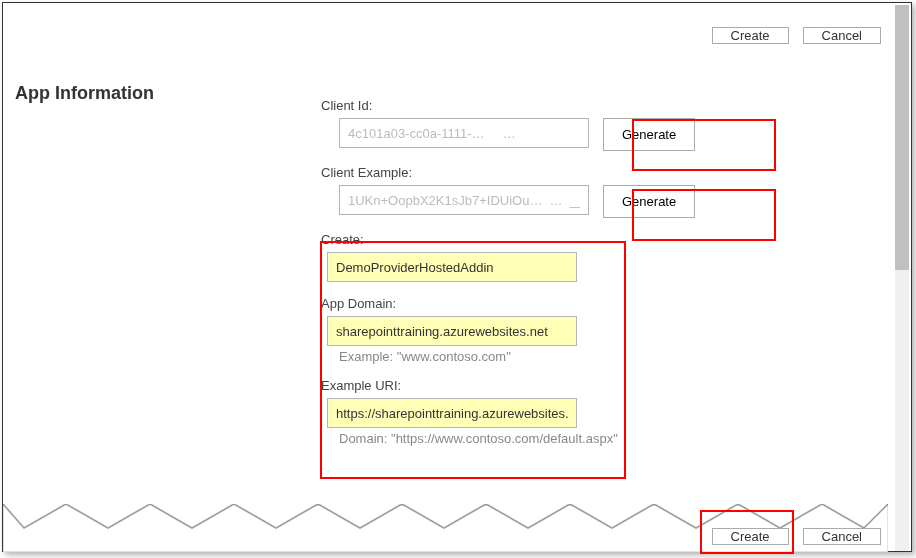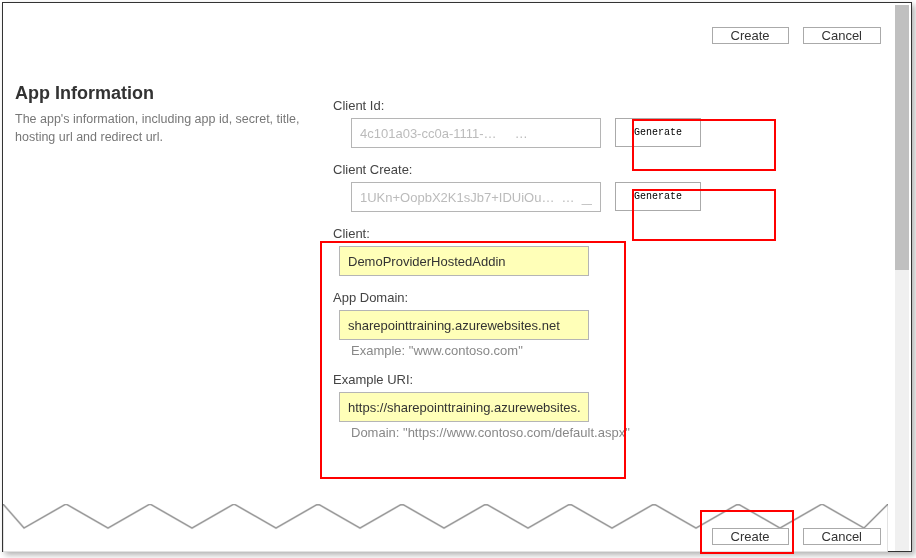--- a/index.html
+++ b/index.html
@@ -55,21 +55,21 @@
       top: 108px;
       left: 12px;
       width: 305px;
       font-size: 12.5px;
       color: #777;
       line-height: 1.4;
     }
     .form-area {
       position: absolute;
       top: 95px;
-      left: 330px;
+      left: 318px;
       width: 520px;
     }
     .field-block {
       margin-bottom: 14px;
     }
     .field-label {
       display: block;
       font-size: 13px;
       color: #444;
       margin-bottom: 5px;
@@ -101,23 +101,22 @@
       margin-left: 6px;
     }
     .text-input.blurred {
       color: #bbb;
       letter-spacing: 0;
     }
     .generate-btn {
       border: 1px solid #aaa;
       background: #fff;
       padding: 8px 18px;
-      font-size: 10px;
+      font-size: 13px;
       cursor: pointer;
-      font-family: Liberation Mono, monospace;
     }
     .red-box-generate1 {
       position: absolute;
       top: 116px;
       left: 629px;
       width: 144px;
       height: 52px;
       border: 2.5px solid #ff0000;
       pointer-events: none;
     }
@@ -190,42 +189,41 @@
 <body>
 
 <div class="page-container">
 
   <div class="top-actions">
     <button class="btn">Create</button>
     <button class="btn">Cancel</button>
   </div>
 
   <div class="section-title">App Information</div>
-  <div class="section-desc">The app's information, including app id, secret, title, hosting url and redirect url.</div>
 
   <div class="form-area">
 
     <div class="field-block">
       <span class="field-label">Client Id:</span>
       <div class="input-row">
         <input type="text" class="text-input blurred" value="4c101a03-cc0a-1111-…     …" style="">
         <button class="generate-btn">Generate</button>
       </div>
     </div>
 
     <div class="field-block">
-      <span class="field-label">Client Create:</span>
+      <span class="field-label">Client Example:</span>
       <div class="input-row">
         <input type="text" class="text-input blurred" value="1UKn+OopbX2K1sJb7+IDUiOu…  …  __.nM" style="">
         <button class="generate-btn">Generate</button>
       </div>
     </div>
 
     <div class="field-block">
-      <span class="field-label">Client:</span>
+      <span class="field-label">Create:</span>
       <input type="text" class="text-input yellow" value="DemoProviderHostedAddin" style="">
     </div>
 
     <div class="field-block">
       <span class="field-label">App Domain:</span>
       <input type="text" class="text-input yellow" value="sharepointtraining.azurewebsites.net" style="">
       <div class="example-text">Example: "www.contoso.com"</div>
     </div>
 
     <div class="field-block">

